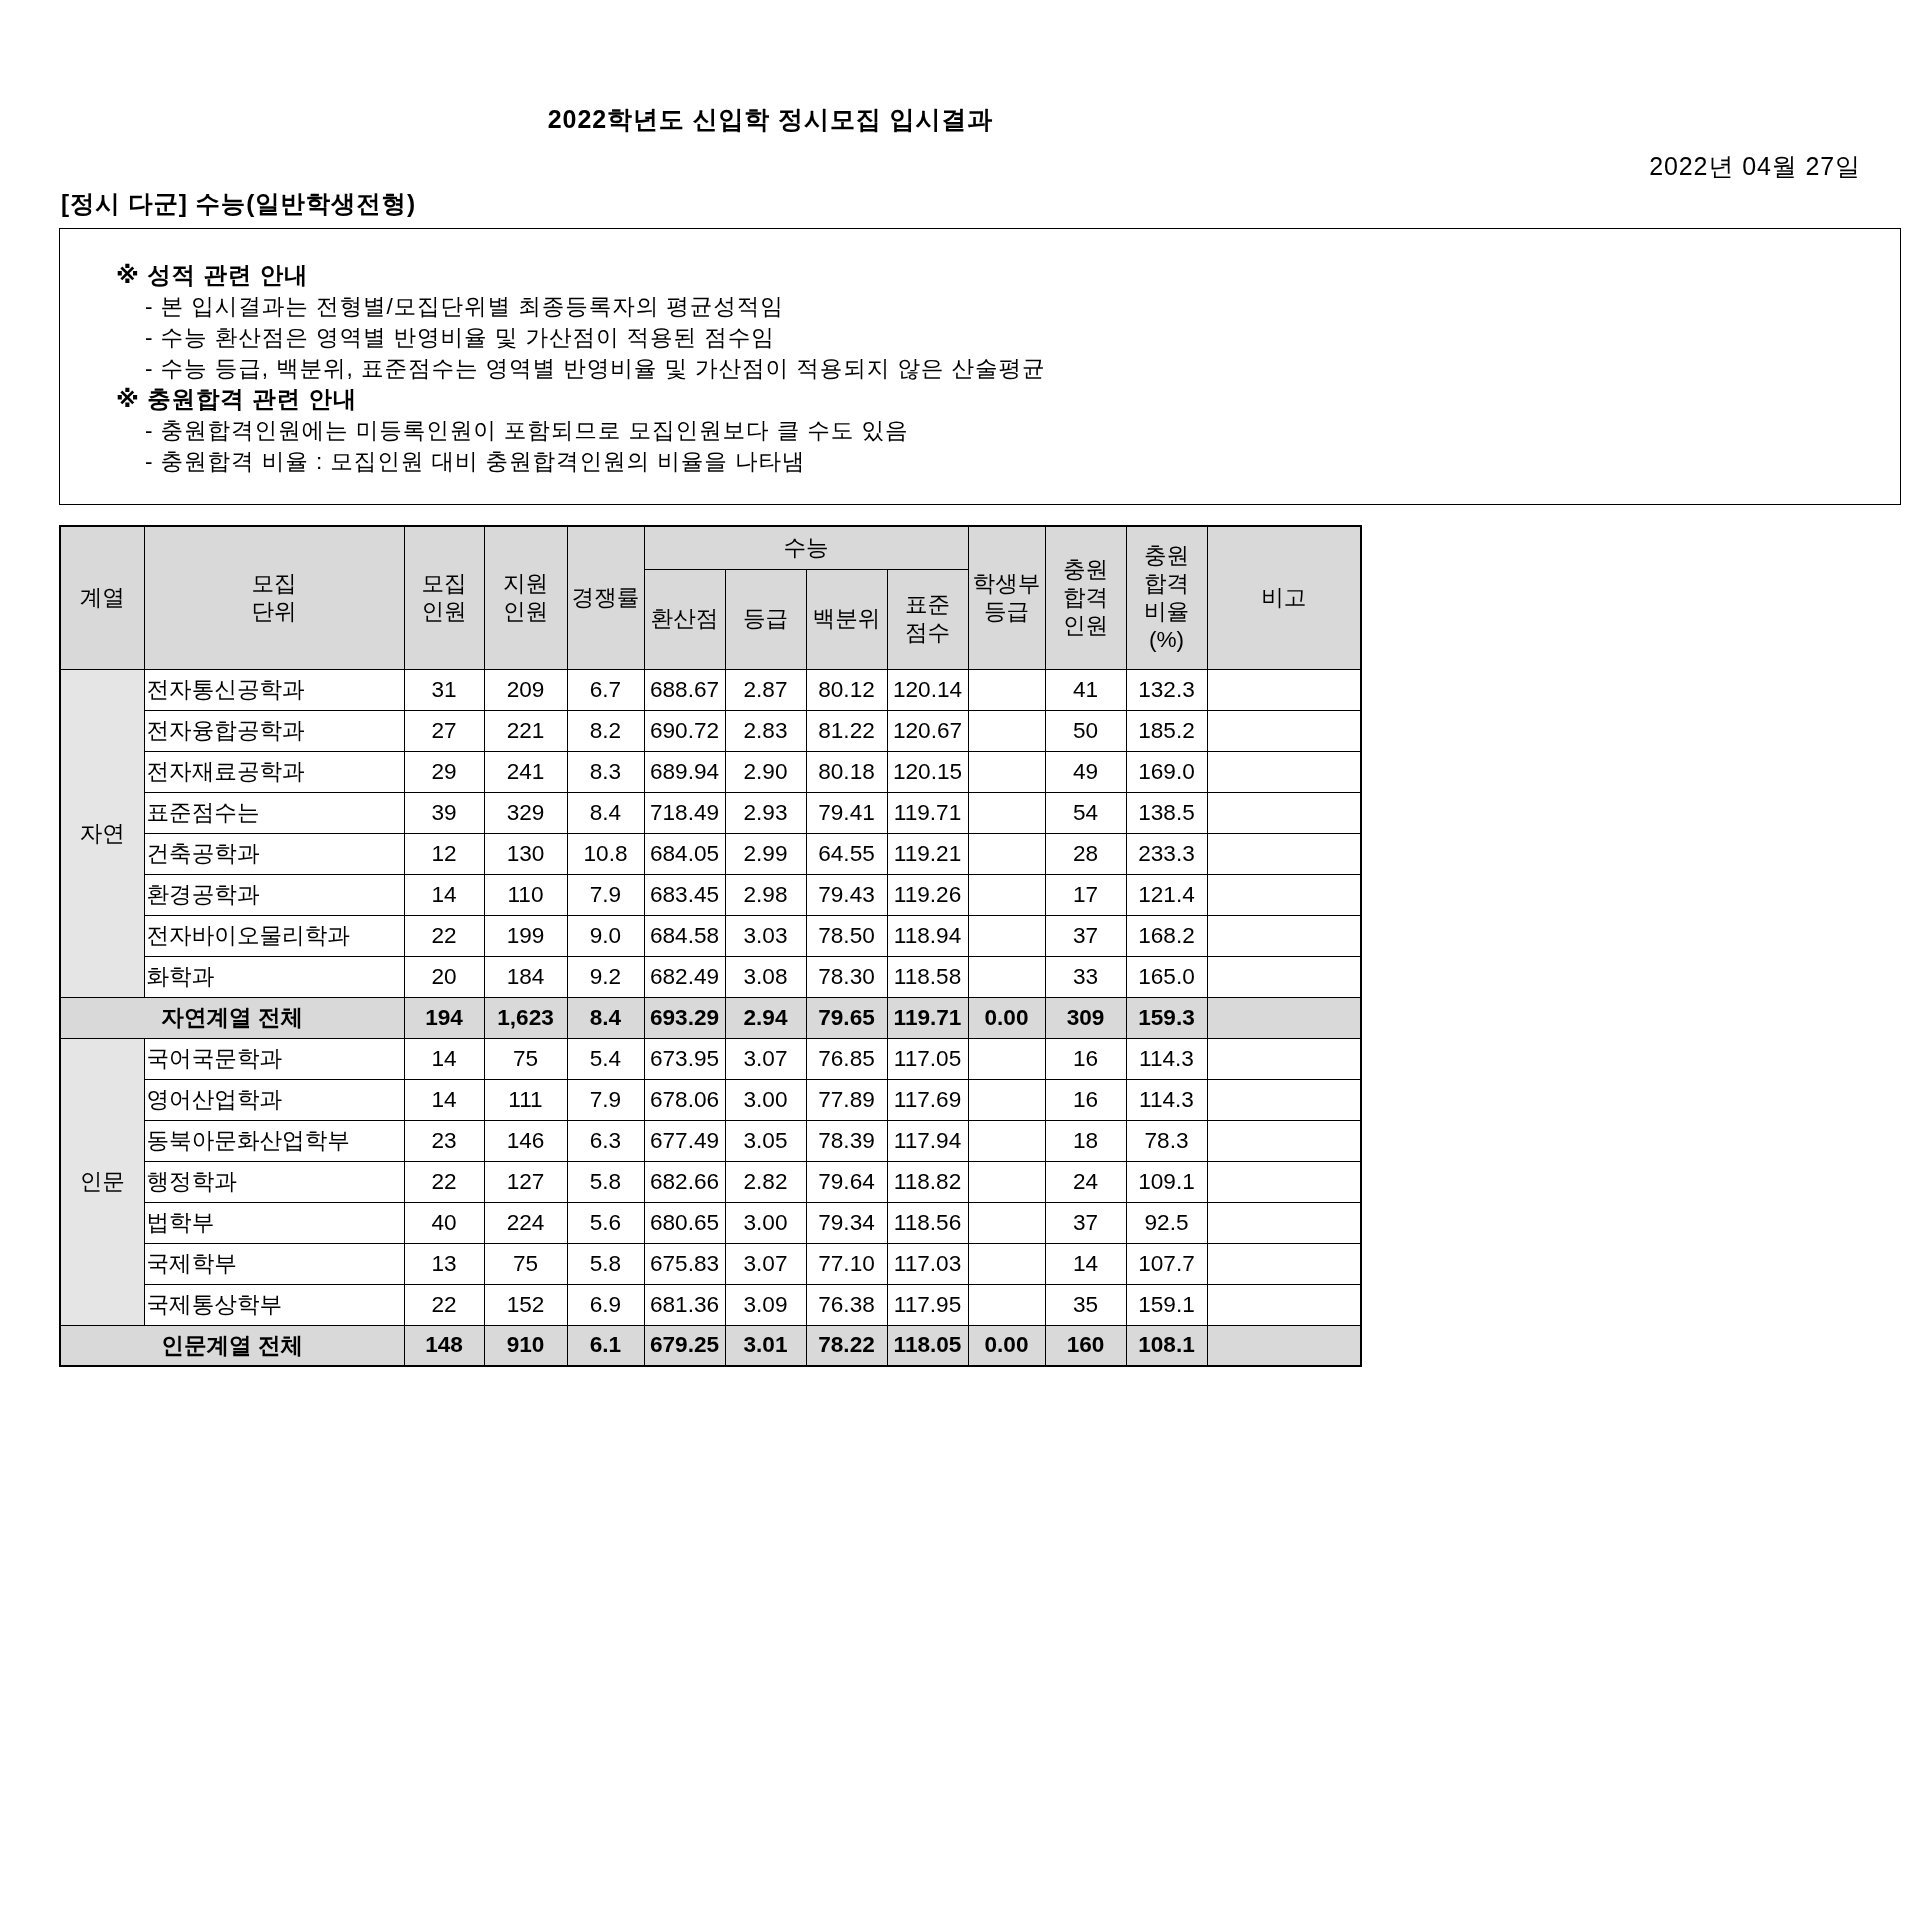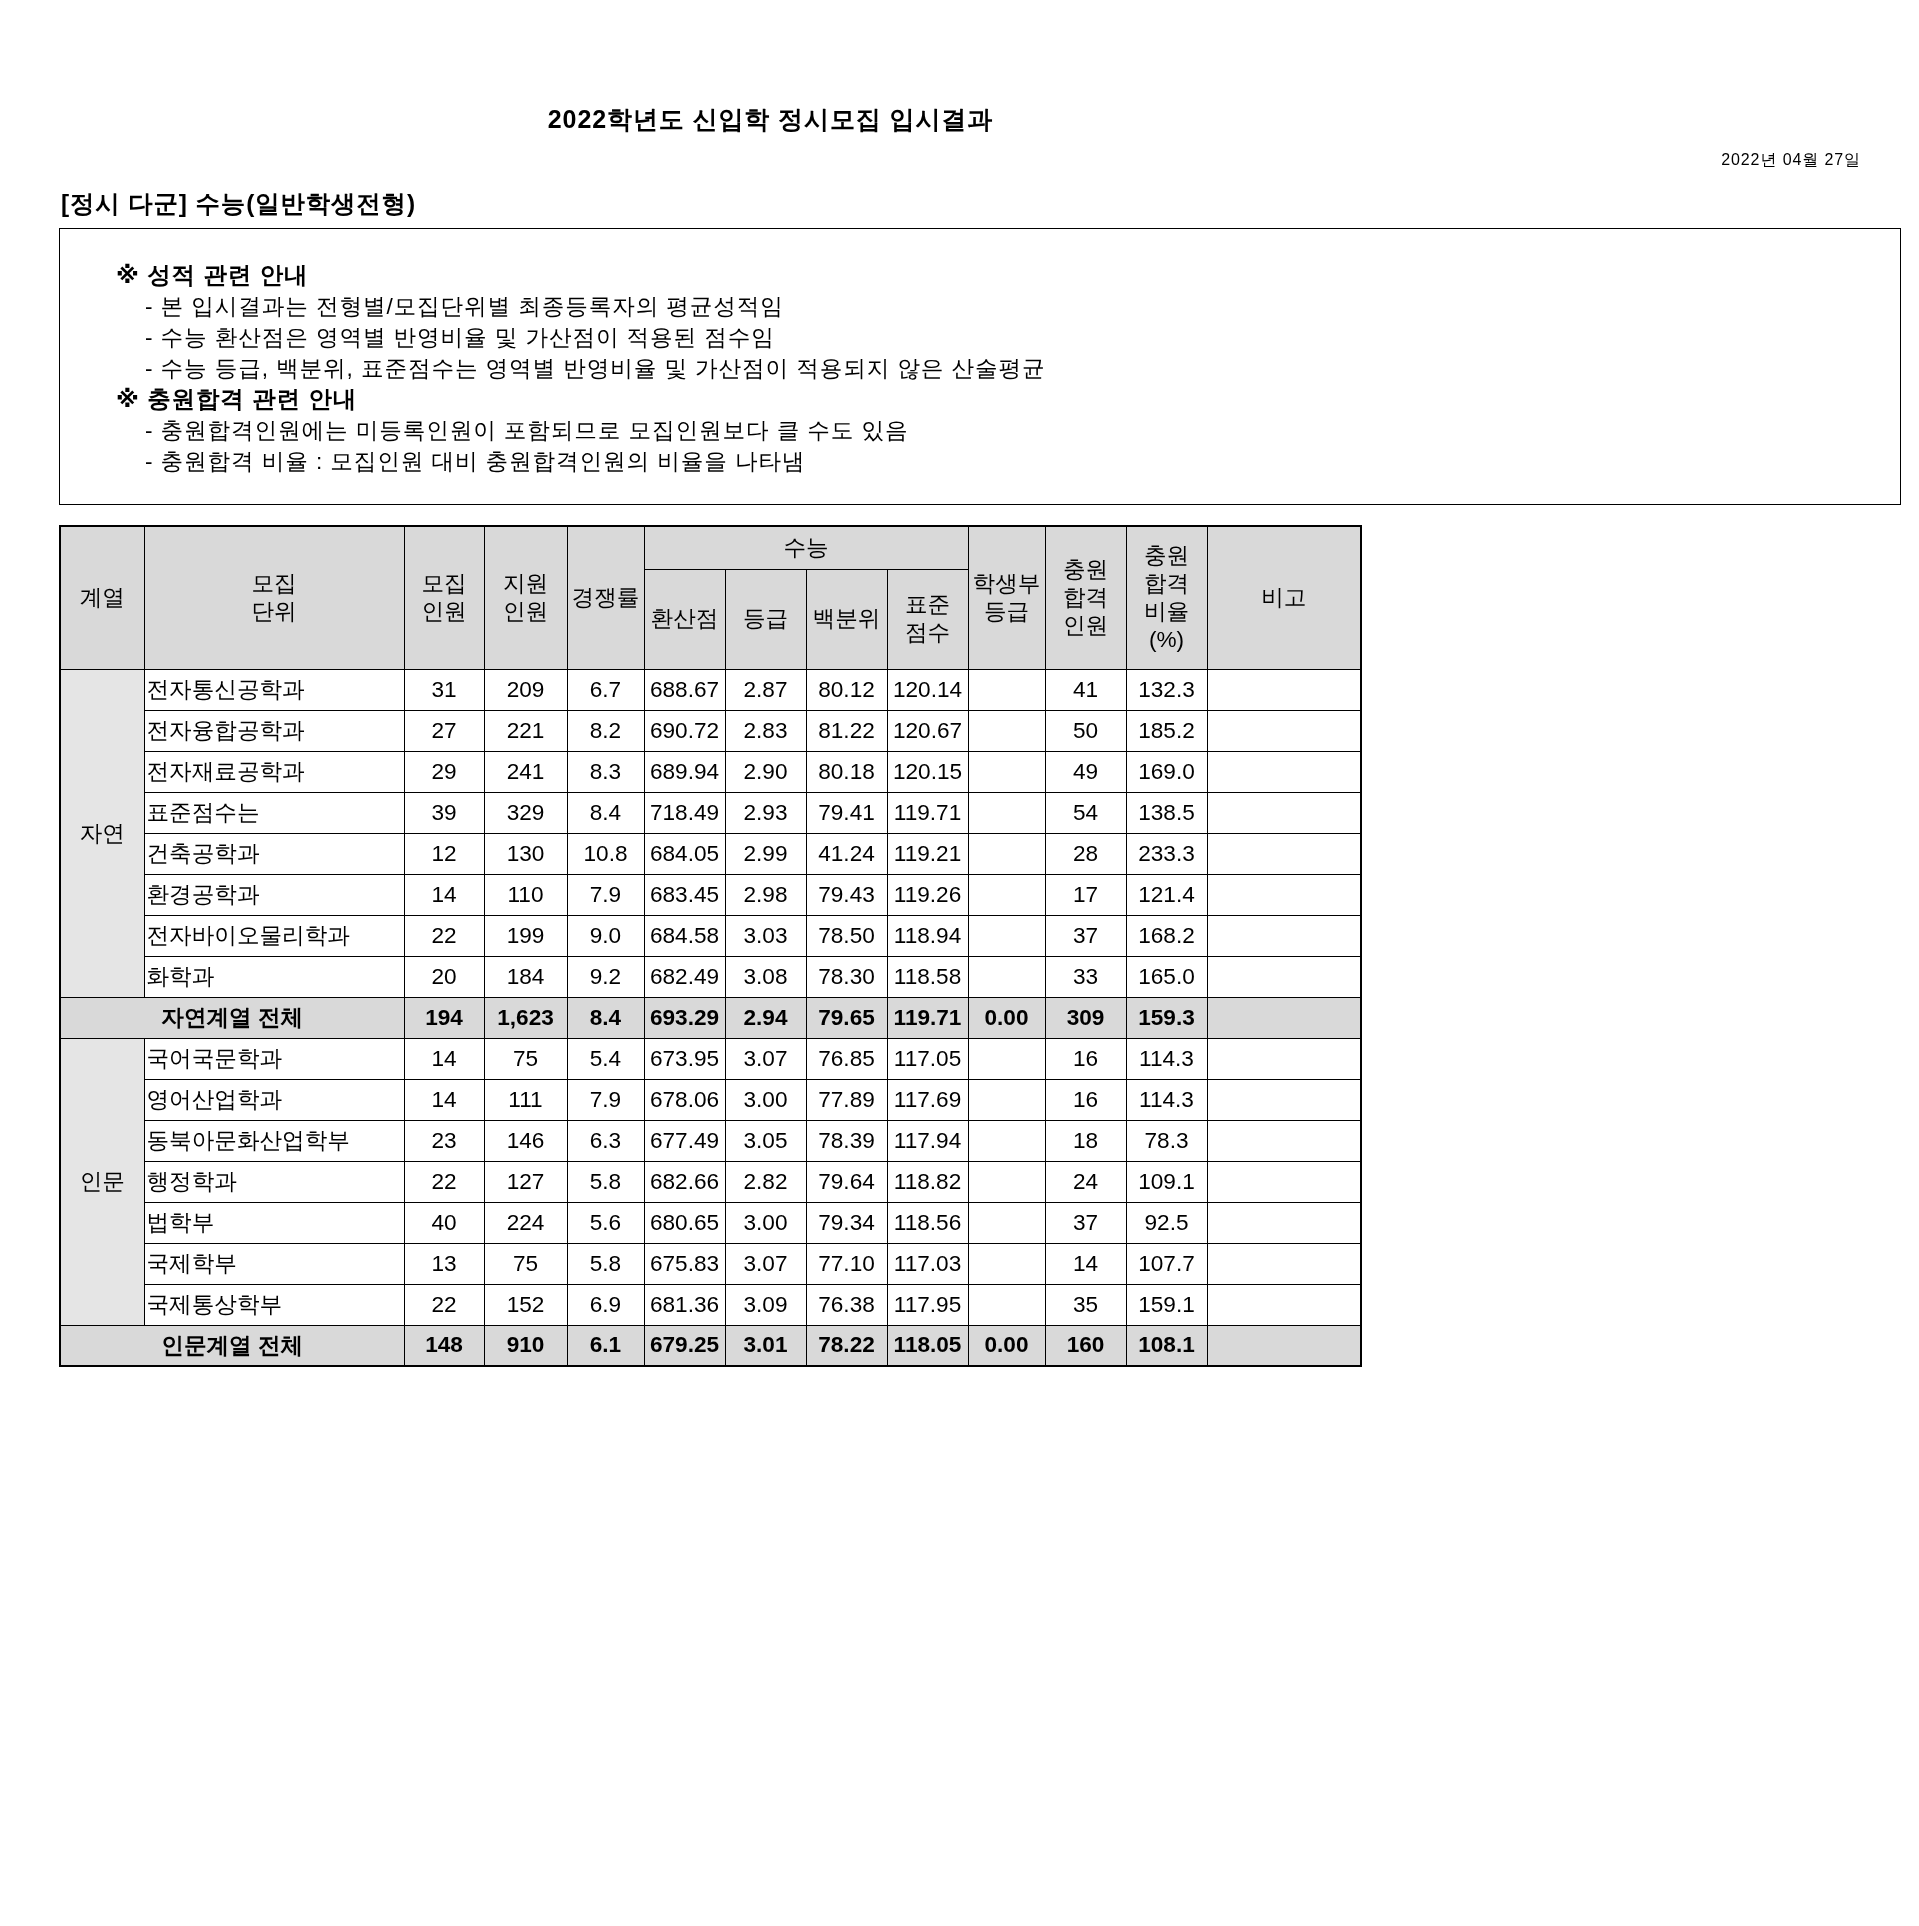--- a/index.html
+++ b/index.html
@@ -9,21 +9,21 @@
     color: #000000;
     font-family: "Liberation Sans", "DejaVu Sans", sans-serif;
     position: relative;
   }
   .title {
     position: absolute; top: 103px; left: 0; width: 1541px;
     text-align: center; font-size: 25px; font-weight: bold; letter-spacing: 0.9px;
   }
   .date {
     position: absolute; top: 150px; right: 59px;
-    font-size: 16px; letter-spacing: 0.9px;
+    font-size: 25px; letter-spacing: 0.9px;
   }
   .section-label {
     position: absolute; top: 188px; left: 61px;
     font-size: 24.4px; font-weight: bold; letter-spacing: 0.9px;
   }
   .notice-box {
     position: absolute; top: 228px; left: 59px;
     width: 1842px; height: 277px;
     border: 1.8px solid #000;
   }
@@ -181,21 +181,21 @@
           <td>138.5</td>
           <td></td>
         </tr>
         <tr>
           <td class="dept">건축공학과</td>
           <td>12</td>
           <td>130</td>
           <td>10.8</td>
           <td>684.05</td>
           <td>2.99</td>
-          <td>41.24</td>
+          <td>64.55</td>
           <td>119.21</td>
           <td></td>
           <td>28</td>
           <td>233.3</td>
           <td></td>
         </tr>
         <tr>
           <td class="dept">환경공학과</td>
           <td>14</td>
           <td>110</td>

